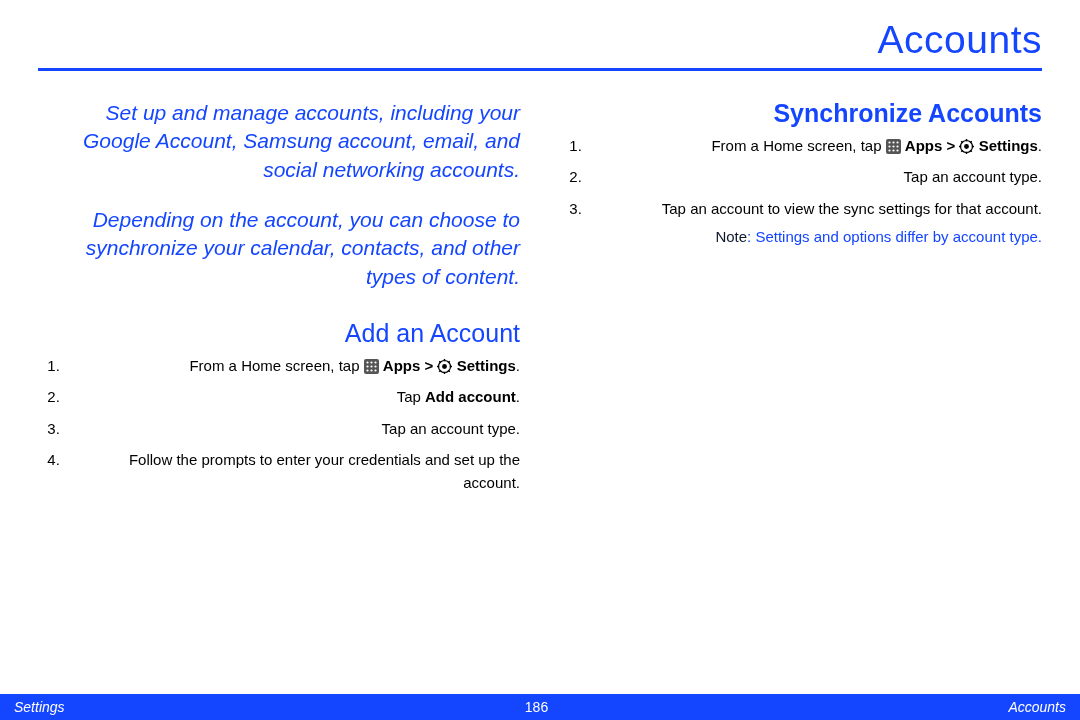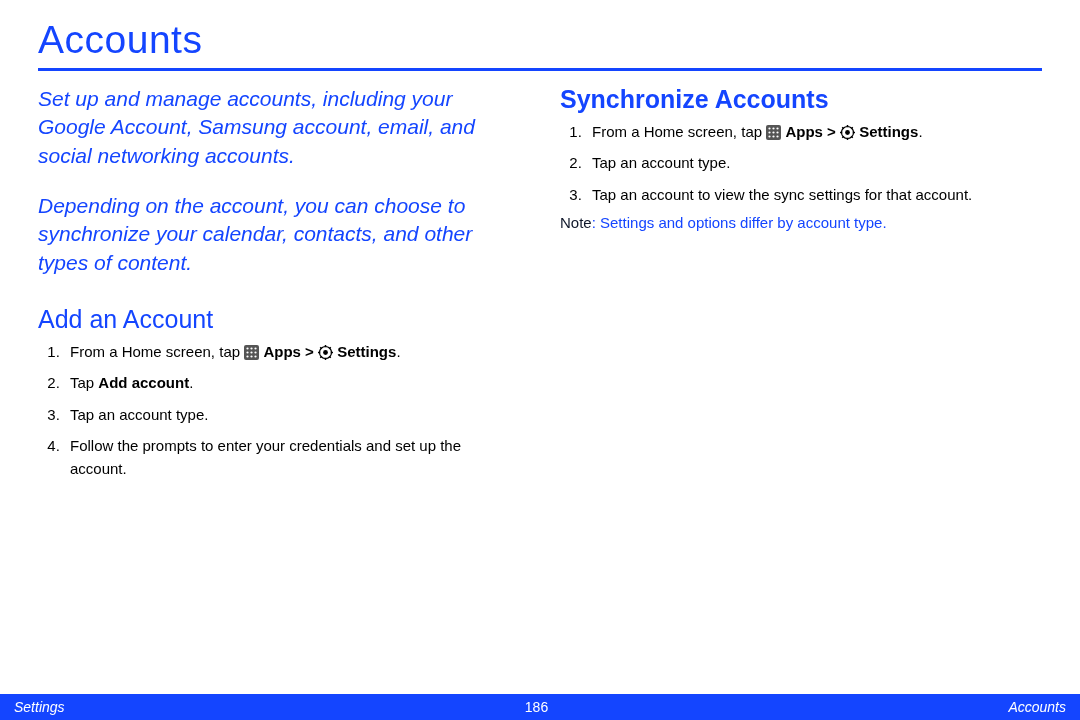--- a/index.html
+++ b/index.html
@@ -1,21 +1,21 @@
 <!DOCTYPE html>
 <html><head>
 <meta charset="utf-8">
 <style>
   * { box-sizing: border-box; margin: 0; padding: 0; }
   html, body { width: 1080px; height: 720px; font-family: Arial, Helvetica, sans-serif; background: #fff; color: #000; }
-  .page { width: 1080px; height: 720px; position: relative; padding: 18px 38px 0 38px; }
+  .page { width: 1080px; height: 720px; position: relative; padding: 18px 38px 0 38px; text-align: right; }
   .title { font-size: 39px; color: #1445ff; font-weight: 400; letter-spacing: 0.5px; }
   .rule { border: none; border-top: 3px solid #1445ff; margin-top: 6px; margin-bottom: 14px; }
   .cols { display: flex; gap: 40px; }
-  .col { flex: 1; }
+  .col { flex: 1; margin-top: 14px; }
   .intro { color: #1445ff; font-style: italic; font-size: 21px; line-height: 1.35; }
   .intro p + p { margin-top: 22px; }
   .h2 { color: #1445ff; font-size: 25px; font-weight: 400; margin-top: 28px; margin-bottom: 6px; }
   .h2.first-right { margin-top: 0; font-weight: bold; }
   ol.steps { list-style: decimal; padding-left: 26px; font-size: 15px; line-height: 1.55; }
   ol.steps > li { padding-left: 6px; margin-bottom: 8px; }
   ul.bullets { list-style: disc; padding-left: 22px; margin-top: 6px; }
   ul.bullets > li { margin-bottom: 6px; }
   .b { font-weight: bold; }
   .note-line { font-size: 15px; margin-top: 6px; }

